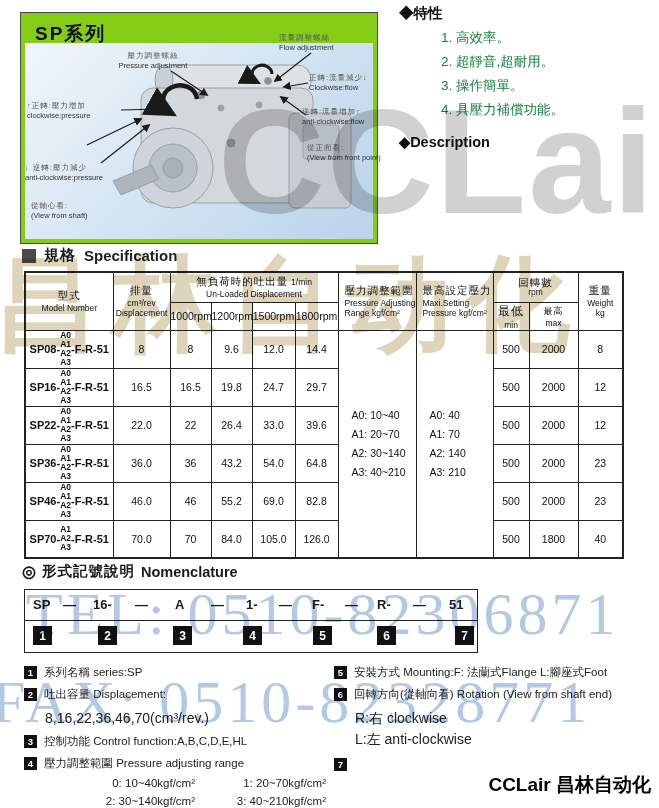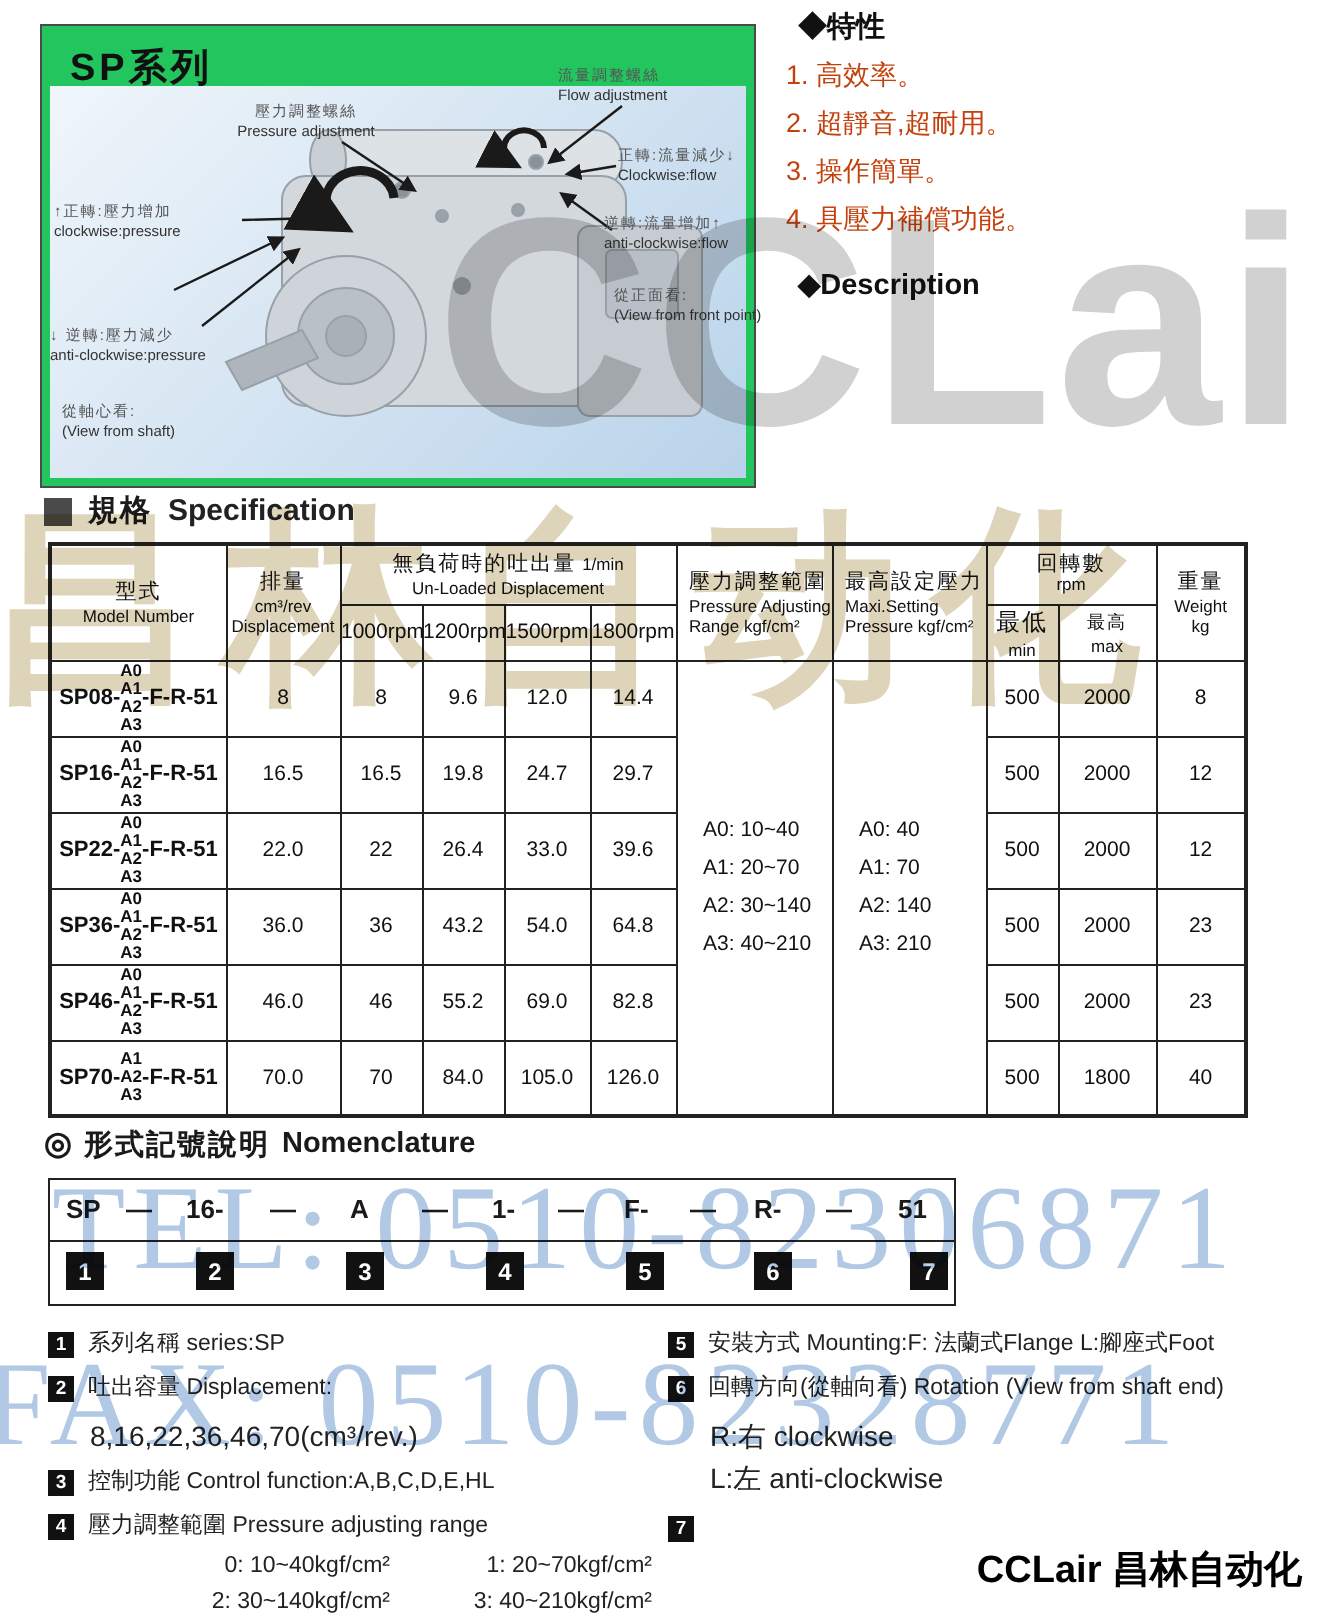--- a/index.html
+++ b/index.html
@@ -4,21 +4,21 @@
 <style>
   html,body { margin:0; padding:0; }
   body {
     width:659px; height:808px; position:relative; overflow:hidden;
     background:#ffffff; color:#1a1a1a;
     font-family:"Liberation Sans", sans-serif;
   }
   .abs { position:absolute; }
 
   
-  .image-panel { left:20px; top:12px; width:356px; height:230px; border:1px solid #4a4a4a; background:#22c55e; z-index:2; }
+  .image-panel { left:20px; top:12px; width:356px; height:230px; border:1px solid #4a4a4a; background:#84cc16; z-index:2; }
   .photo-bg { position:absolute; left:4px; top:30px; right:4px; bottom:4px;
     background:linear-gradient(135deg,#f0f6fb 0%,#dcea f5 35%,#d7e6f3 40%,#b9d3ea 100%);
     background:linear-gradient(135deg,#f0f6fb 0%,#d7e6f3 45%,#b9d3ea 100%); }
   .panel-title { position:absolute; left:14px; top:8px; font-size:19px; font-weight:bold; letter-spacing:2px; color:#111; }
   .pump-svg { position:absolute; left:0; top:0; }
   .anno { position:absolute; font-size:7.5px; line-height:9.5px; color:#444; white-space:nowrap; z-index:3; }
   .anno .zh { letter-spacing:1px; color:#555; display:block; }
   .anno .en { color:#333; display:block; }
   .a1 { left:76px;  top:38px; text-align:center; width:112px; }
   .a2 { left:6px;   top:88px; }
@@ -26,21 +26,21 @@
   .a4 { left:10px;  top:188px; }
   .a5 { left:258px; top:20px; }
   .a6 { left:288px; top:60px; }
   .a7 { left:281px; top:94px; }
   .a8 { left:286px; top:130px; }
 
   
   .features { left:393px; top:4px; width:262px; z-index:2; }
   .feat-title { font-size:14.5px; font-weight:bold; color:#111; padding-left:6px; }
   .feat-items-zh { margin:3px 0 0 0; }
-  .feat-items-zh .fi { font-size:13.5px; line-height:24px; color:#c2410c; }
+  .feat-items-zh .fi { font-size:13.5px; line-height:24px; color:#15803d;margin-left:48px; }
   .feat-items-en { margin:2px 0 0 0; }
   .feat-items-en .fi { font-size:13.5px; line-height:20px; color:#222; padding-left:20px; text-indent:-14px; }
   .feat-gap { height:12px; }
 
   
   .spec-heading { left:22px; top:246px; display:flex; align-items:center; gap:8px; z-index:2; }
   .sq-icon { width:14px; height:14px; background:#4a4a4a; }
   .spec-heading .zh { font-size:15px; font-weight:bold; letter-spacing:1px; }
   .spec-heading .en { font-size:15px; font-weight:bold; color:#222; }
 

